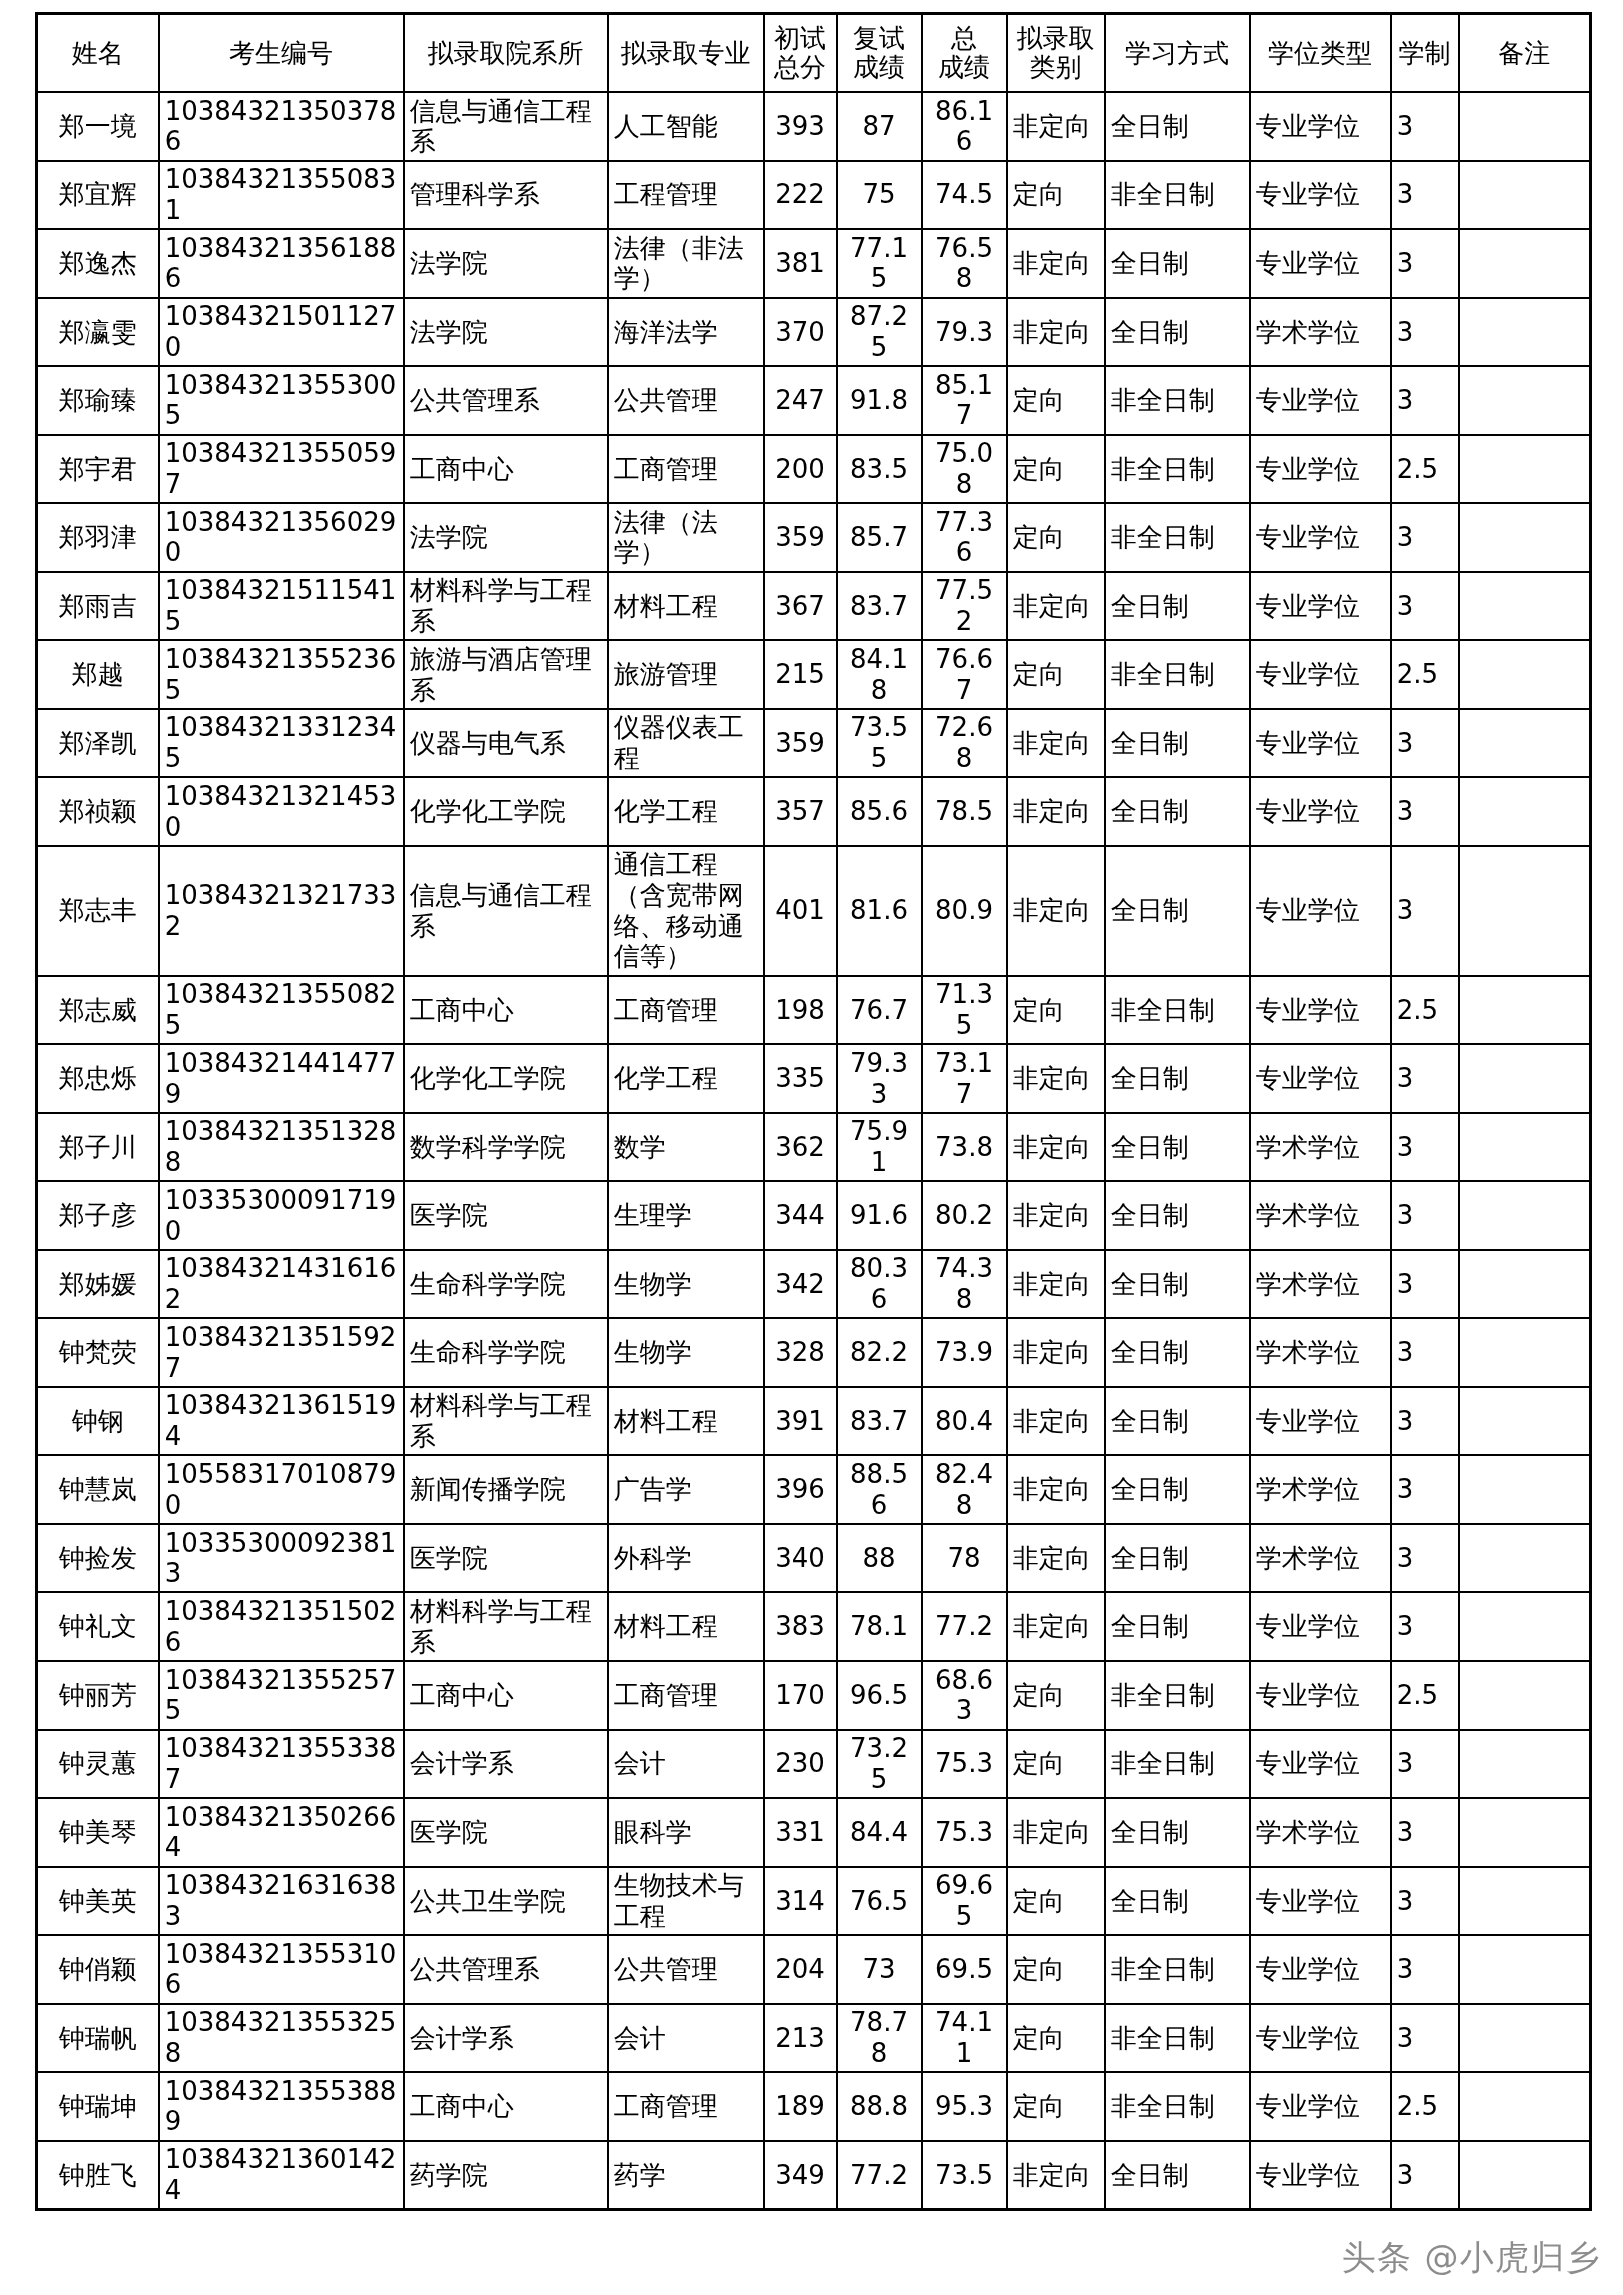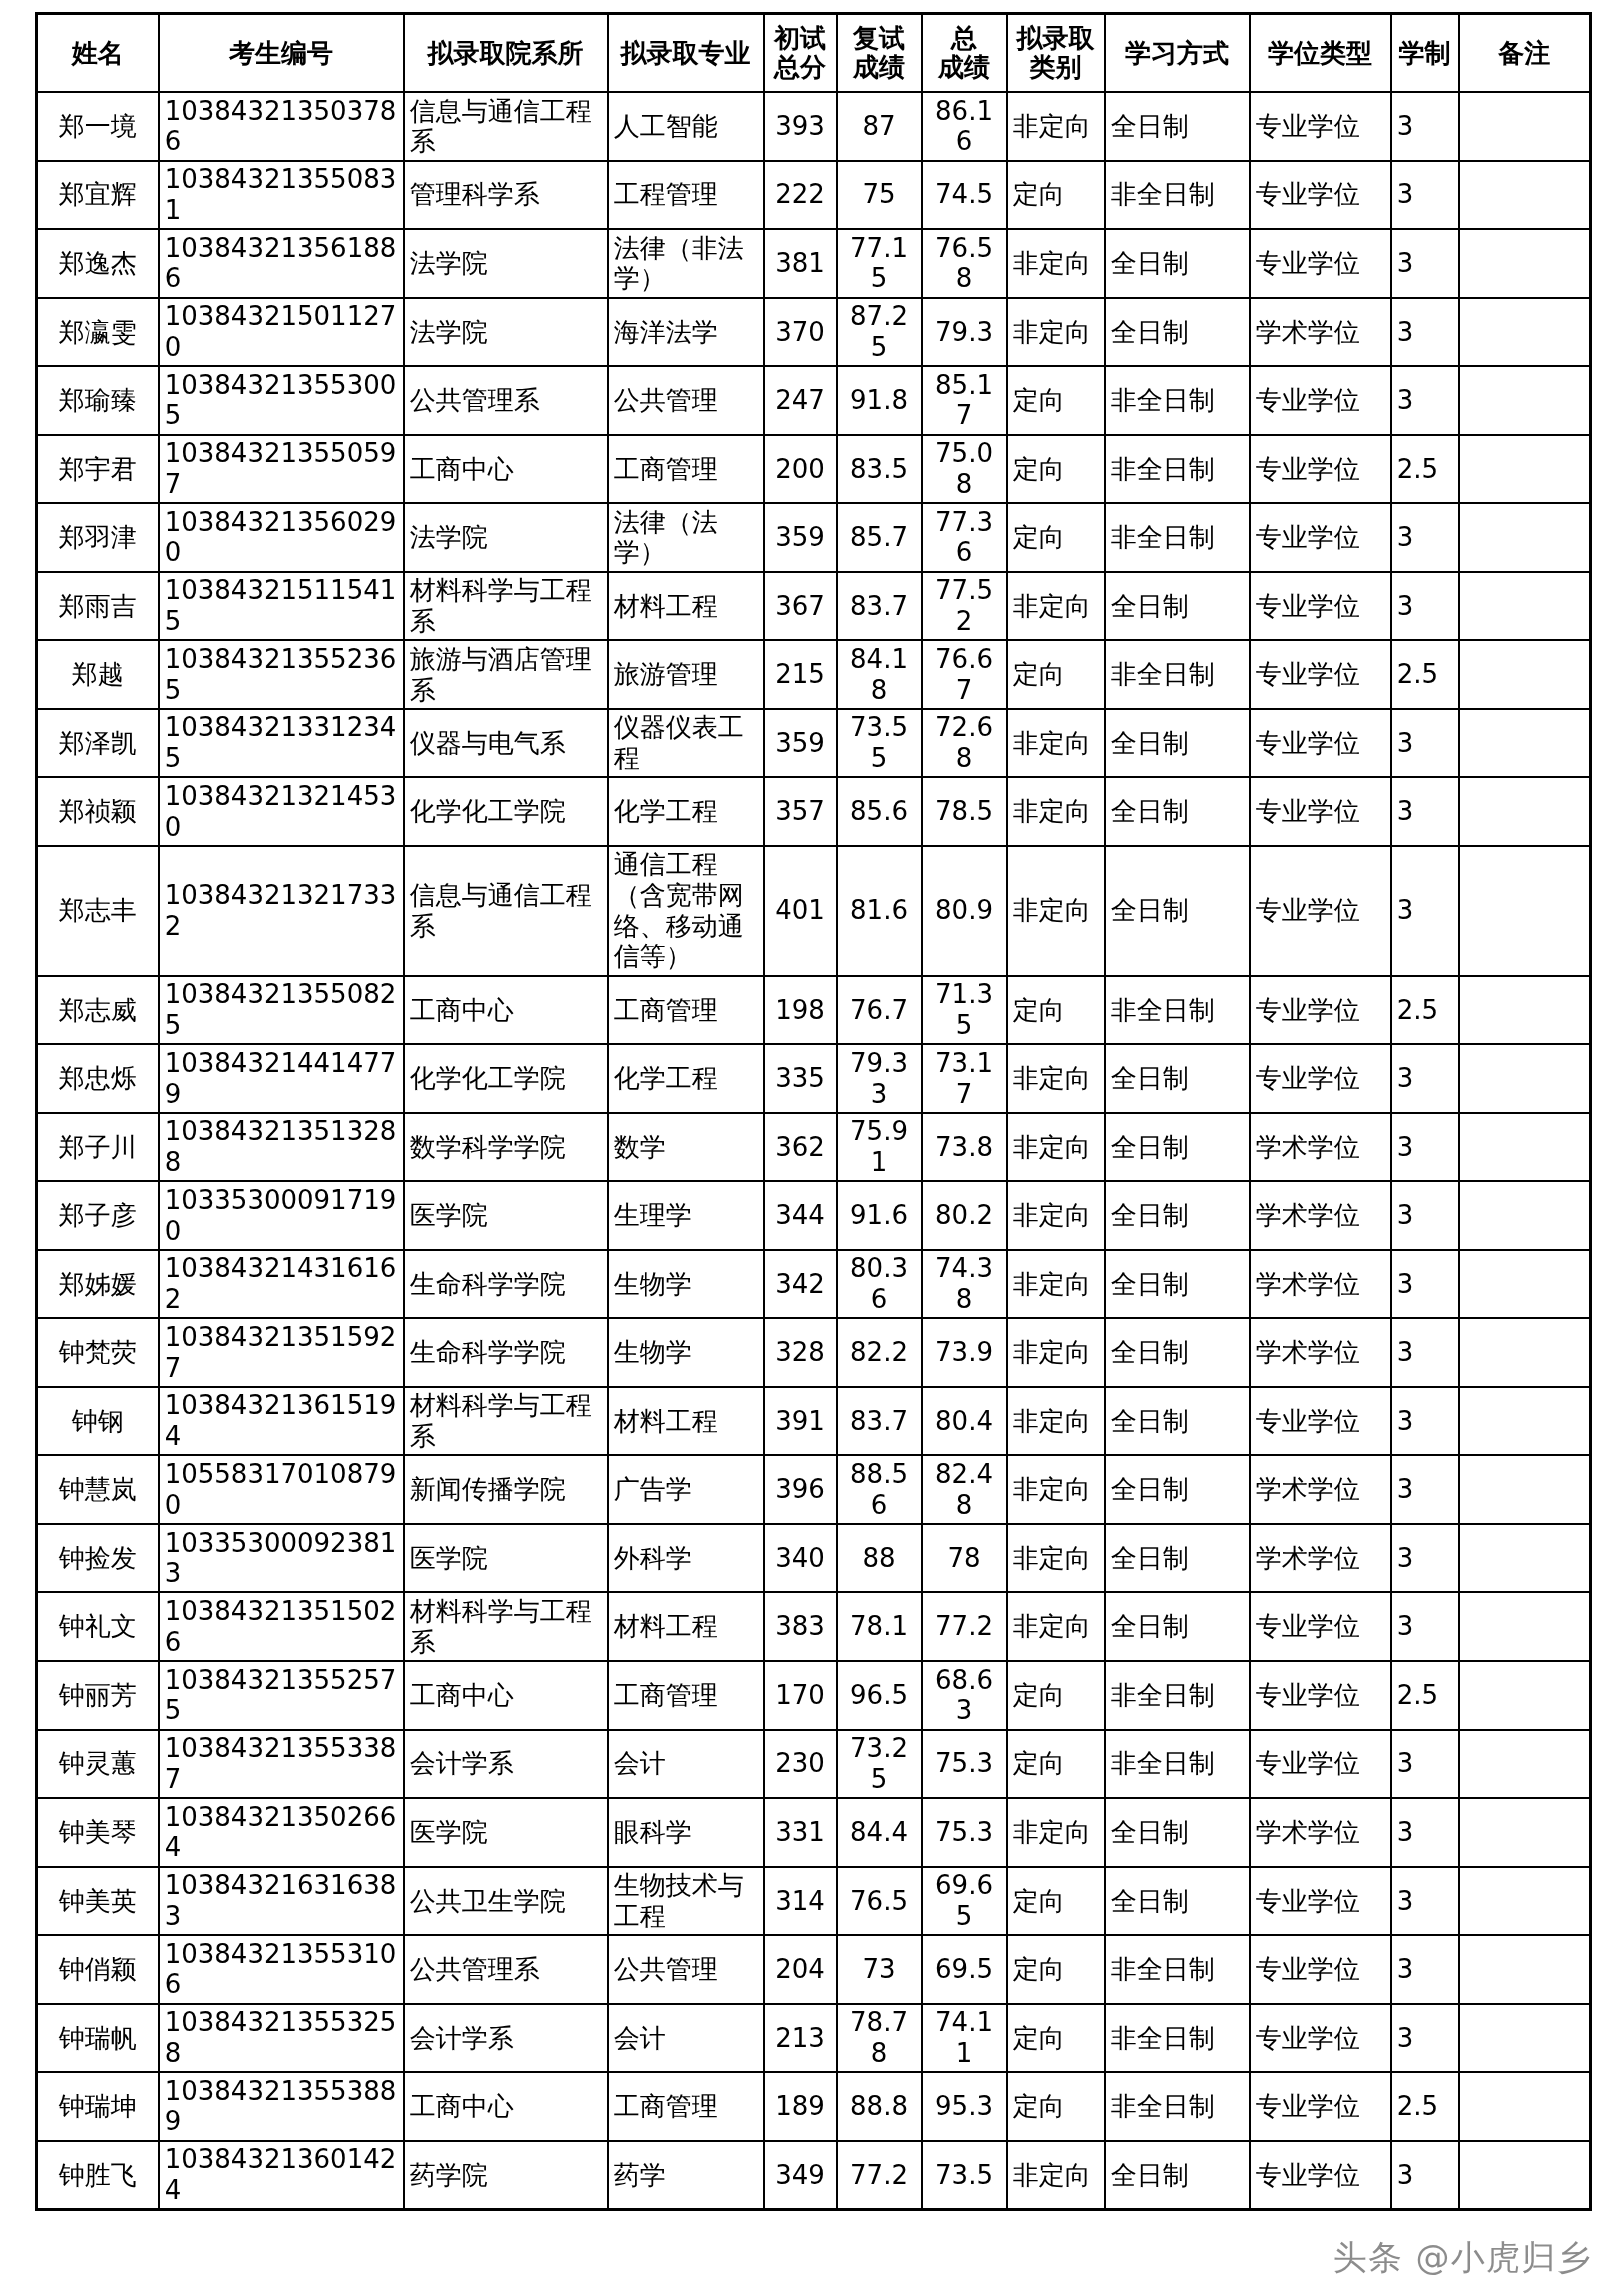--- a/index.html
+++ b/index.html
@@ -53,31 +53,30 @@
 
   thead th {
     text-align: center;
     font-weight: 400;
     height: 71px;
   }
   .hdr-stack {
     display: block;
     line-height: 1.1;
     white-space: pre-line;
-    font-weight: bold;
   }
 
   td.tc { text-align: center; }
   td.tl { text-align: left; }
 
   tbody tr { }
 
   .watermark {
     position: absolute;
-    right: 31px;
+    right: 22px;
     bottom: 14.4px;
     font-size: 34px;
     color: rgba(0,0,0,0.45);
     font-family: "DejaVu Sans", "Liberation Sans", sans-serif;
     letter-spacing: 1.3px;
     white-space: nowrap;
     pointer-events: none;
     mix-blend-mode: multiply;
   }
   .watermark .wm-badge {

